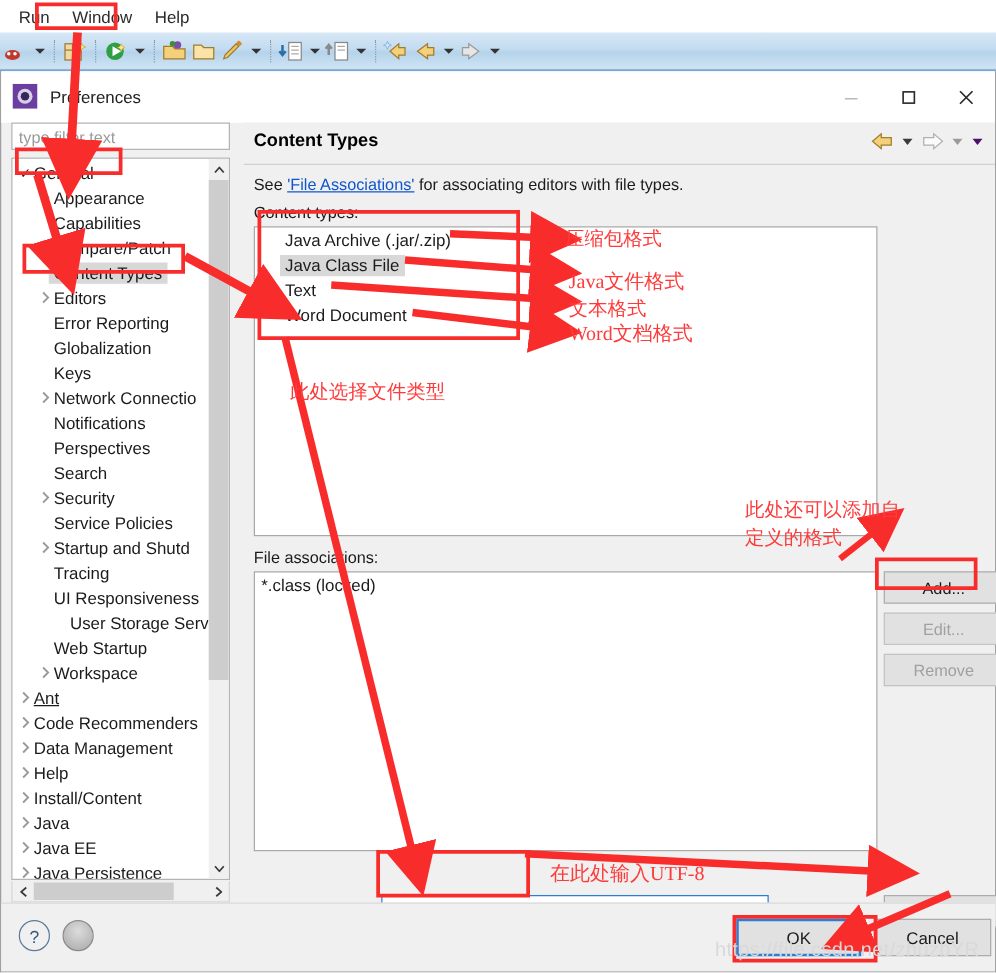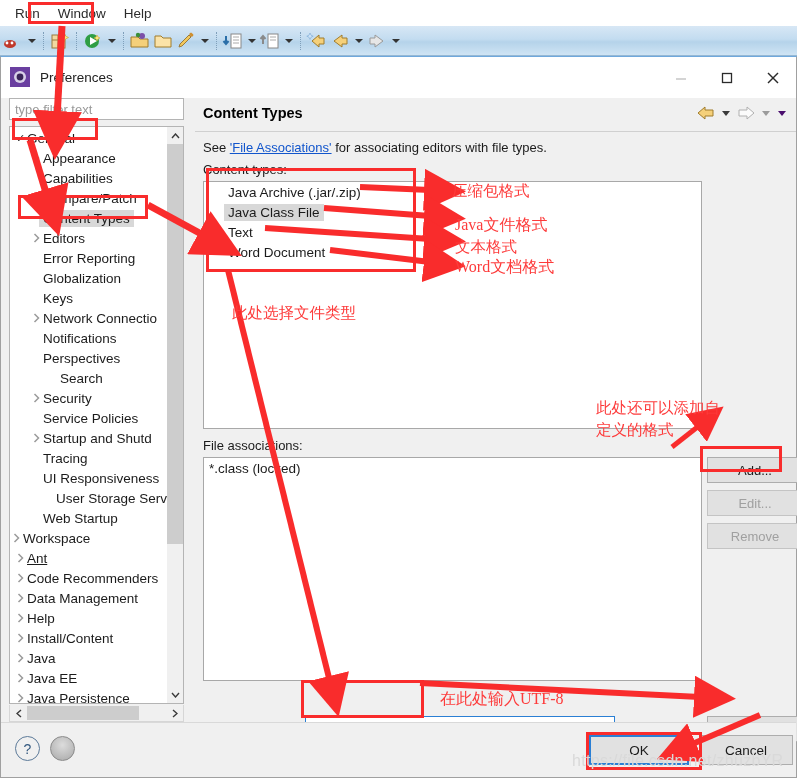--- a/index.html
+++ b/index.html
@@ -352,21 +352,21 @@
             <span class="lbl">Network Connectio</span>
           </div>
           <div class="trow" style="padding-left: 20px;">
             <span class="arw"></span>
             <span class="lbl">Notifications</span>
           </div>
           <div class="trow" style="padding-left: 20px;">
             <span class="arw"></span>
             <span class="lbl">Perspectives</span>
           </div>
-          <div class="trow" style="padding-left: 20px; margin-left: 17px;">
+          <div class="trow" style="padding-left: 20px;">
             <span class="arw"></span>
             <span class="lbl">Search</span>
           </div>
           <div class="trow" style="padding-left: 20px;">
             <span class="arw">
               <svg width="7" height="10" viewBox="0 0 7 10">
                 <polyline points="1.5,1 5.5,5 1.5,9" fill="none" stroke="#9a9a9a" stroke-width="1.5"></polyline>
               </svg>
             </span>
             <span class="lbl">Security</span>
@@ -392,21 +392,21 @@
             <span class="lbl">UI Responsiveness</span>
           </div>
           <div class="trow" style="padding-left: 20px; justify-content: flex-end;">
             <span class="arw"></span>
             <span class="lbl">User Storage Serv</span>
           </div>
           <div class="trow" style="padding-left: 20px;">
             <span class="arw"></span>
             <span class="lbl">Web Startup</span>
           </div>
-          <div class="trow" style="">
+          <div class="trow" style="padding-left: 20px;">
             <span class="arw">
               <svg width="7" height="10" viewBox="0 0 7 10">
                 <polyline points="1.5,1 5.5,5 1.5,9" fill="none" stroke="#9a9a9a" stroke-width="1.5"></polyline>
               </svg>
             </span>
             <span class="lbl">Workspace</span>
           </div>
           <div class="trow" style="padding-left: 4px; text-decoration: underline;">
             <span class="arw">
               <svg width="7" height="10" viewBox="0 0 7 10">

